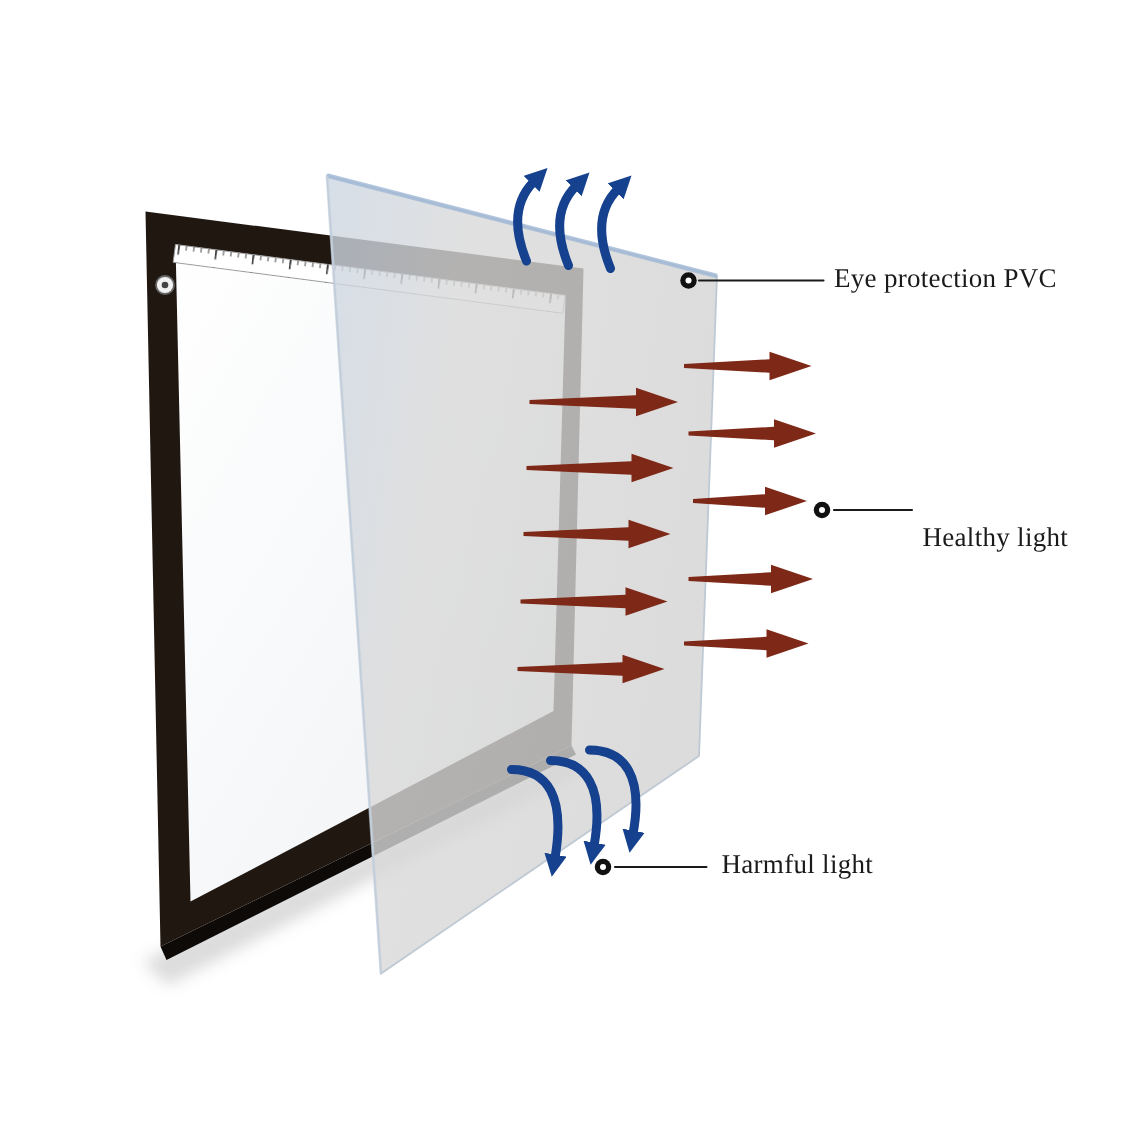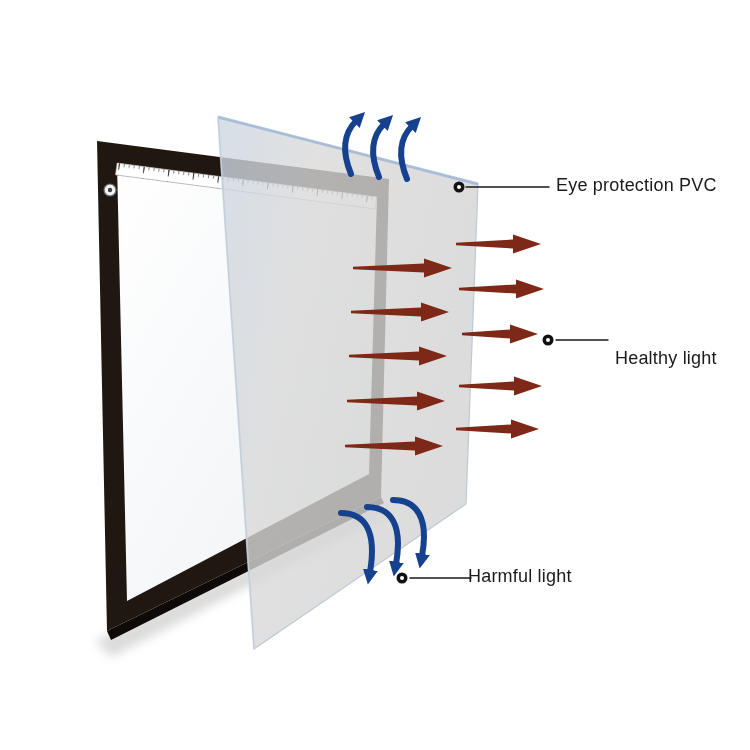--- a/index.html
+++ b/index.html
@@ -1,33 +1,33 @@
 <!DOCTYPE html>
 <html><head>
 <meta charset="utf-8">
 <style>
   html,body{margin:0;padding:0;background:#ffffff;}
   .stage{
     position:relative;
     width:750px;height:750px;
     background:#ffffff;
     overflow:hidden;
-    font-family:Liberation Sans, sans-serif;
+    font-family:Liberation Serif, serif;
   }
   .stage svg{position:absolute;left:0;top:0;}
   .callout-label{
     position:absolute;
     font-size:18px;
     color:#1a1a1a;
     white-space:nowrap;
     letter-spacing:0.2px;
   }
   .label-pvc{left:556px;top:175px;}
   .label-healthy{left:615px;top:348px;}
-  .label-harmful{left:468px;top:566px;text-align:center;}
+  .label-harmful{left:481px;top:566px;text-align:center;}
 </style>
 </head>
 <body>
 
 <div class="stage">
 
   <svg width="750" height="750" viewBox="0 0 750 750">
     <defs>
       <linearGradient id="sheetGrad" x1="0" y1="0" x2="1" y2="0.35">
         <stop offset="0" stop-color="#ccd6e2"></stop>

